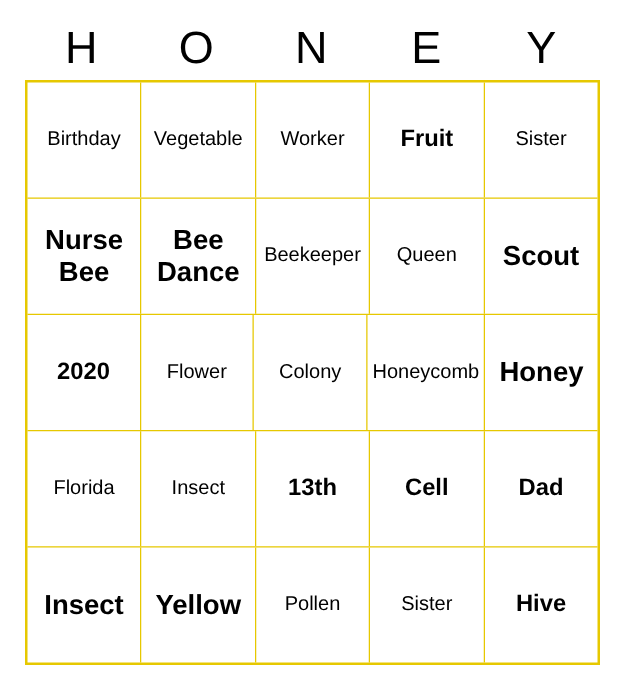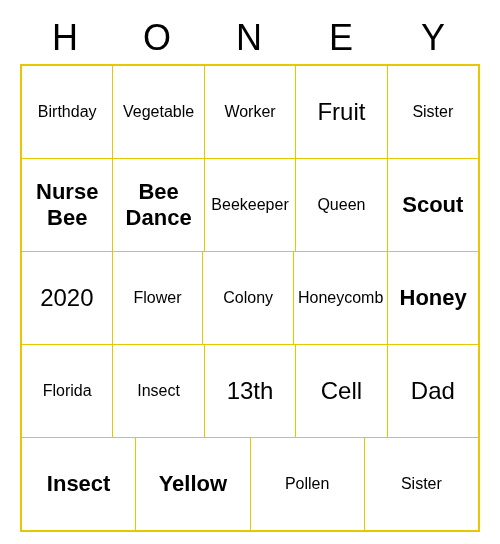--- a/index.html
+++ b/index.html
@@ -67,22 +67,22 @@
       font-size: 16px;
     }
     .size-medium {
       font-size: 16px;
     }
     .size-large {
       font-size: 22px;
       font-weight: bold;
     }
     .size-xlarge {
-      font-size: 24px;
-      font-weight: normal;
+      font-size: 19px;
+      font-weight: bold;
     }
   </style>
 </head>
 <body>
 
 <div class="bingo-card">
   <div class="header-row">
   <div class="header-cell">H</div>
       <div class="header-cell">O</div>
       <div class="header-cell">N</div>
@@ -116,15 +116,16 @@
         <div class="grid-cell size-medium">Insect</div>
         <div class="grid-cell size-xlarge">13th</div>
         <div class="grid-cell size-xlarge">Cell</div>
         <div class="grid-cell size-xlarge">Dad</div>
       </div>
       <div class="grid-row">
         <div class="grid-cell size-large">Insect</div>
         <div class="grid-cell size-large">Yellow</div>
         <div class="grid-cell size-medium">Pollen</div>
         <div class="grid-cell size-medium">Sister</div>
+        <div class="grid-cell size-xlarge">Hive</div>
       </div>
     </div>
 </div>
 
 </body></html>

